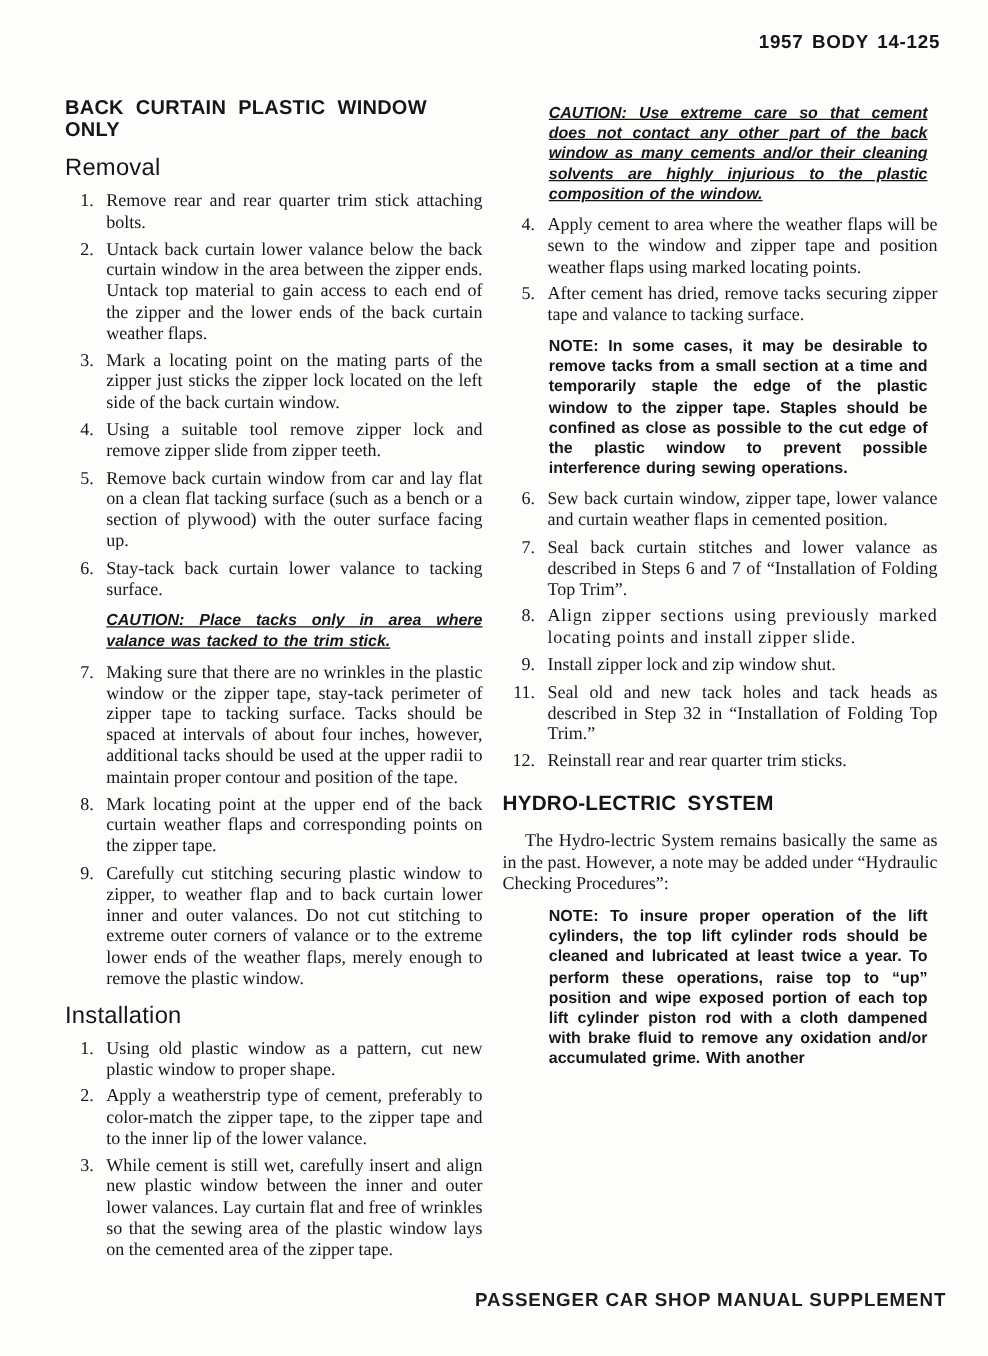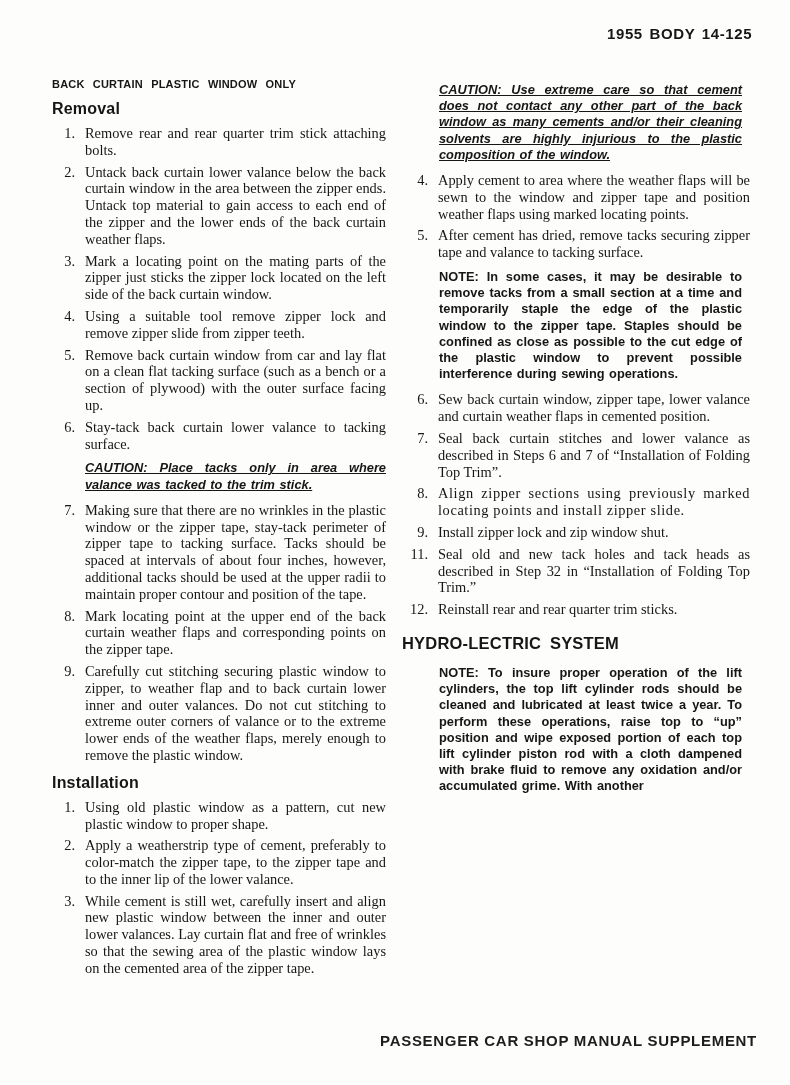--- a/index.html
+++ b/index.html
@@ -12,26 +12,26 @@
   .pg-header{
     position:absolute;top:25px;left:607px;
     font-family:"Liberation Sans", sans-serif;
     font-weight:bold;font-size:15px;letter-spacing:.6px;word-spacing:2px;
   }
   .col{position:absolute;top:78px;}
   .col-left{left:52px;width:334px;}
   .col-right{left:402px;top:82px;width:348px;}
   .section-title{
     font-family:"Liberation Sans", sans-serif;font-weight:bold;
-    font-size:11px;letter-spacing:.2px;word-spacing:5px;
+    font-size:16px;letter-spacing:.2px;word-spacing:5px;
     margin:0 0 9px 0;
   }
   .sub-heading{
-    font-family:"Liberation Sans", sans-serif;font-weight:bold;
-    font-size:16px;margin:10px 0 7px 0;letter-spacing:.2px;
+    font-family:"Liberation Sans", sans-serif;font-weight:normal;
+    font-size:19px;margin:10px 0 7px 0;letter-spacing:.2px;
   }
   .item{display:flex;margin-bottom:5px;font-size:14.4px;line-height:16.8px;}
   .item .num{flex:0 0 23px;text-align:right;}
   .col-right .item .num{flex:0 0 26px;}
   .item .itext{flex:1;margin-left:10px;text-align:justify;}
   .spread .itext{letter-spacing:.6px;}
   .caution,.note{
     font-family:"Liberation Sans", sans-serif;font-weight:bold;
     font-size:12.8px;line-height:16.2px;
     margin:8px 0 9px 33px;text-align:justify;word-spacing:1px;
@@ -49,21 +49,21 @@
   }
   .pg-footer{
     position:absolute;top:1032px;right:33px;
     font-family:"Liberation Sans", sans-serif;font-weight:bold;
     font-size:15px;letter-spacing:.7px;color:#1d1d1d;
   }
 </style>
 </head>
 <body>
 
-<div class="pg-header">1955 BODY 14-125</div>
+<div class="pg-header">1957 BODY 14-125</div>
 
 <div class="col col-left">
   <div class="section-title">BACK CURTAIN PLASTIC WINDOW ONLY</div>
   <div class="sub-heading">Removal</div>
 
   <div class="item">
     <span class="num">1.</span>
     <span class="itext">Remove rear and rear quarter trim stick attaching bolts.</span>
   </div>
   <div class="item">
@@ -151,16 +151,17 @@
   <div class="item">
     <span class="num">11.</span>
     <span class="itext">Seal old and new tack holes and tack heads as described in Step 32 in “Installation of Folding Top Trim.”</span>
   </div>
   <div class="item">
     <span class="num">12.</span>
     <span class="itext">Reinstall rear and rear quarter trim sticks.</span>
   </div>
 
   <div class="hydro-title">HYDRO-LECTRIC SYSTEM</div>
+  <p class="intro">The Hydro-lectric System remains basically the same as in the past. However, a note may be added under “Hydraulic Checking Procedures”:</p>
   <div class="note">NOTE: To insure proper operation of the lift cylinders, the top lift cylinder rods should be cleaned and lubricated at least twice a year. To perform these operations, raise top to “up” position and wipe exposed portion of each top lift cylinder piston rod with a cloth dampened with brake fluid to remove any oxidation and/or accumulated grime. With another</div>
 </div>
 
 <div class="pg-footer">PASSENGER CAR SHOP MANUAL SUPPLEMENT</div>
 
 </body></html>

